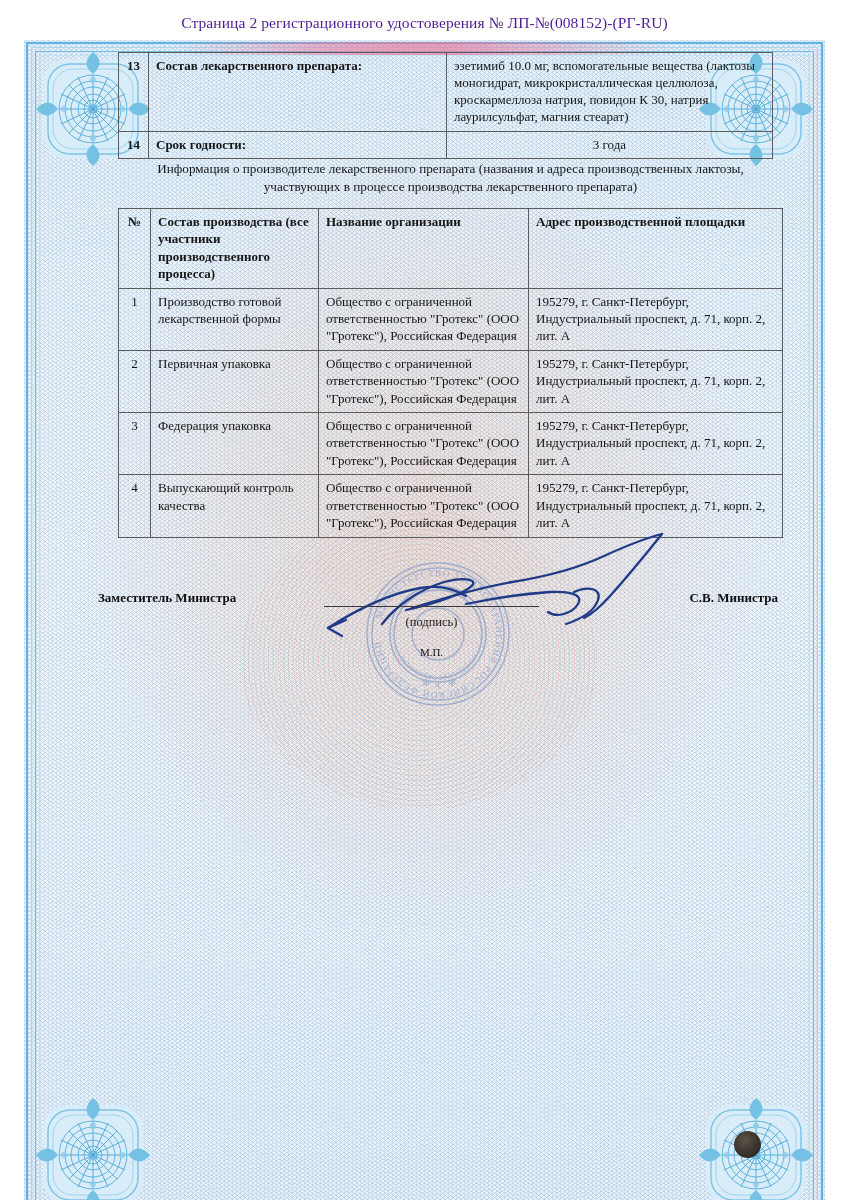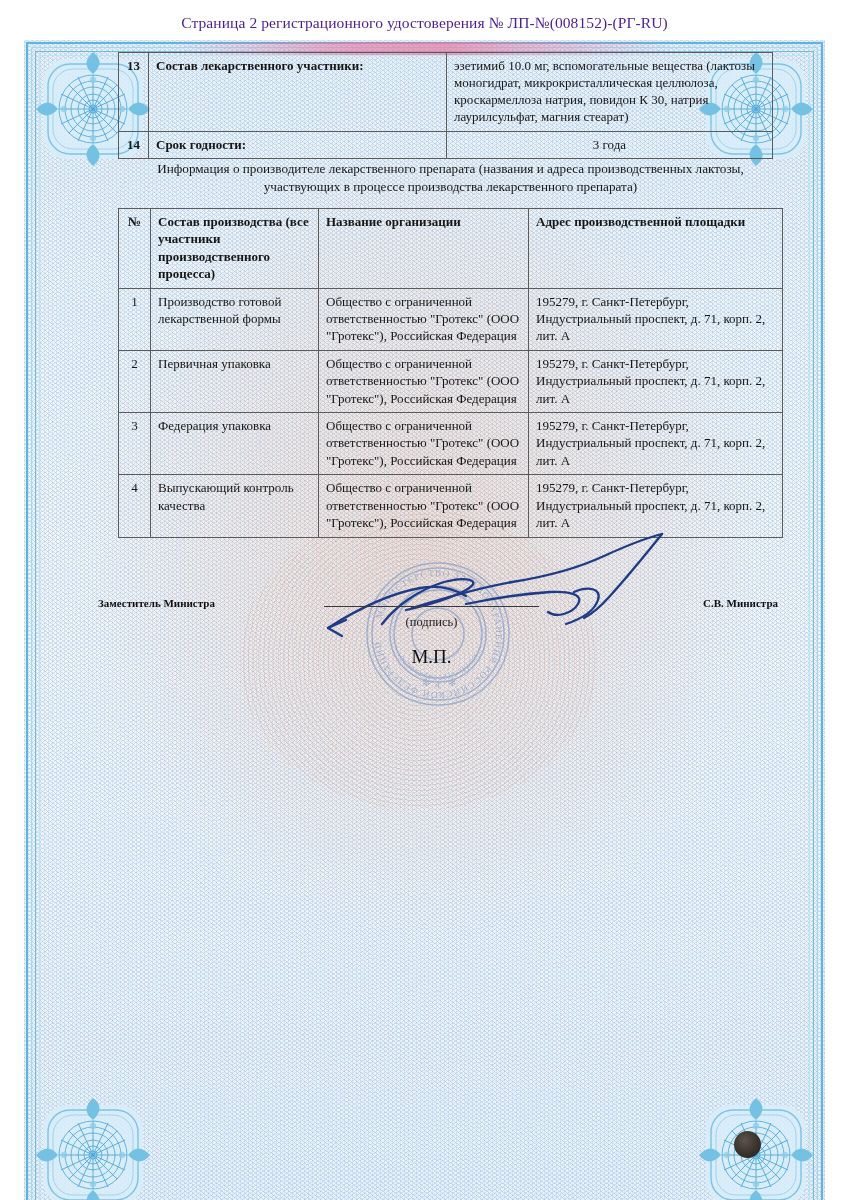--- a/index.html
+++ b/index.html
@@ -134,38 +134,37 @@
     color: #161616;
   }
 
   
   .sign-row {
     position: absolute; left: 74px; top: 550px; width: 680px;
     display: flex; align-items: baseline; justify-content: space-between;
   }
   .sign-title, .sign-name {
     font-weight: bold;
-    font-size: 11px;
+    font-size: 13px;
     color: #101010;
     white-space: nowrap;
-    margin-top: 7px;
   }
   .sign-line {
     position: absolute;
     left: 300px; top: 566px;
     width: 215px;
     border-bottom: 1px solid #3a3a3a;
   }
   .sign-podpis {
     position: absolute; left: 300px; top: 575px; width: 215px;
     text-align: center; font-size: 12.5px; color: #1d1d1d;
   }
   .sign-mp {
     position: absolute; left: 300px; top: 606px; width: 215px;
-    text-align: center; font-size: 19px; color: #111;
+    text-align: center; font-size: 11px; color: #111;
   }
 
   
   .seal {
     position: absolute;
     left: 340px; top: 520px;
     width: 148px; height: 148px;
     pointer-events: none;
     opacity: .55;
   }
@@ -239,21 +238,21 @@
         <use href="#ros"></use>
       </svg>
     <div class="punch-hole"></div>
 
     <div class="content">
 
       <table class="tbl-top">
         <tbody>
           <tr>
             <td class="c-num">13</td>
-            <td class="c-lab">Состав лекарственного участники:</td>
+            <td class="c-lab">Состав лекарственного препарата:</td>
             <td class="c-val">эзетимиб 10.0 мг, вспомогательные вещества (лактозы моногидрат, микрокристаллическая целлюлоза, кроскармеллоза натрия, повидон К 30, натрия лаурилсульфат, магния стеарат)</td>
           </tr>
           <tr>
             <td class="c-num">14</td>
             <td class="c-lab">Срок годности:</td>
             <td class="c-val val-center">3 года</td>
           </tr>
         </tbody>
       </table>
 

